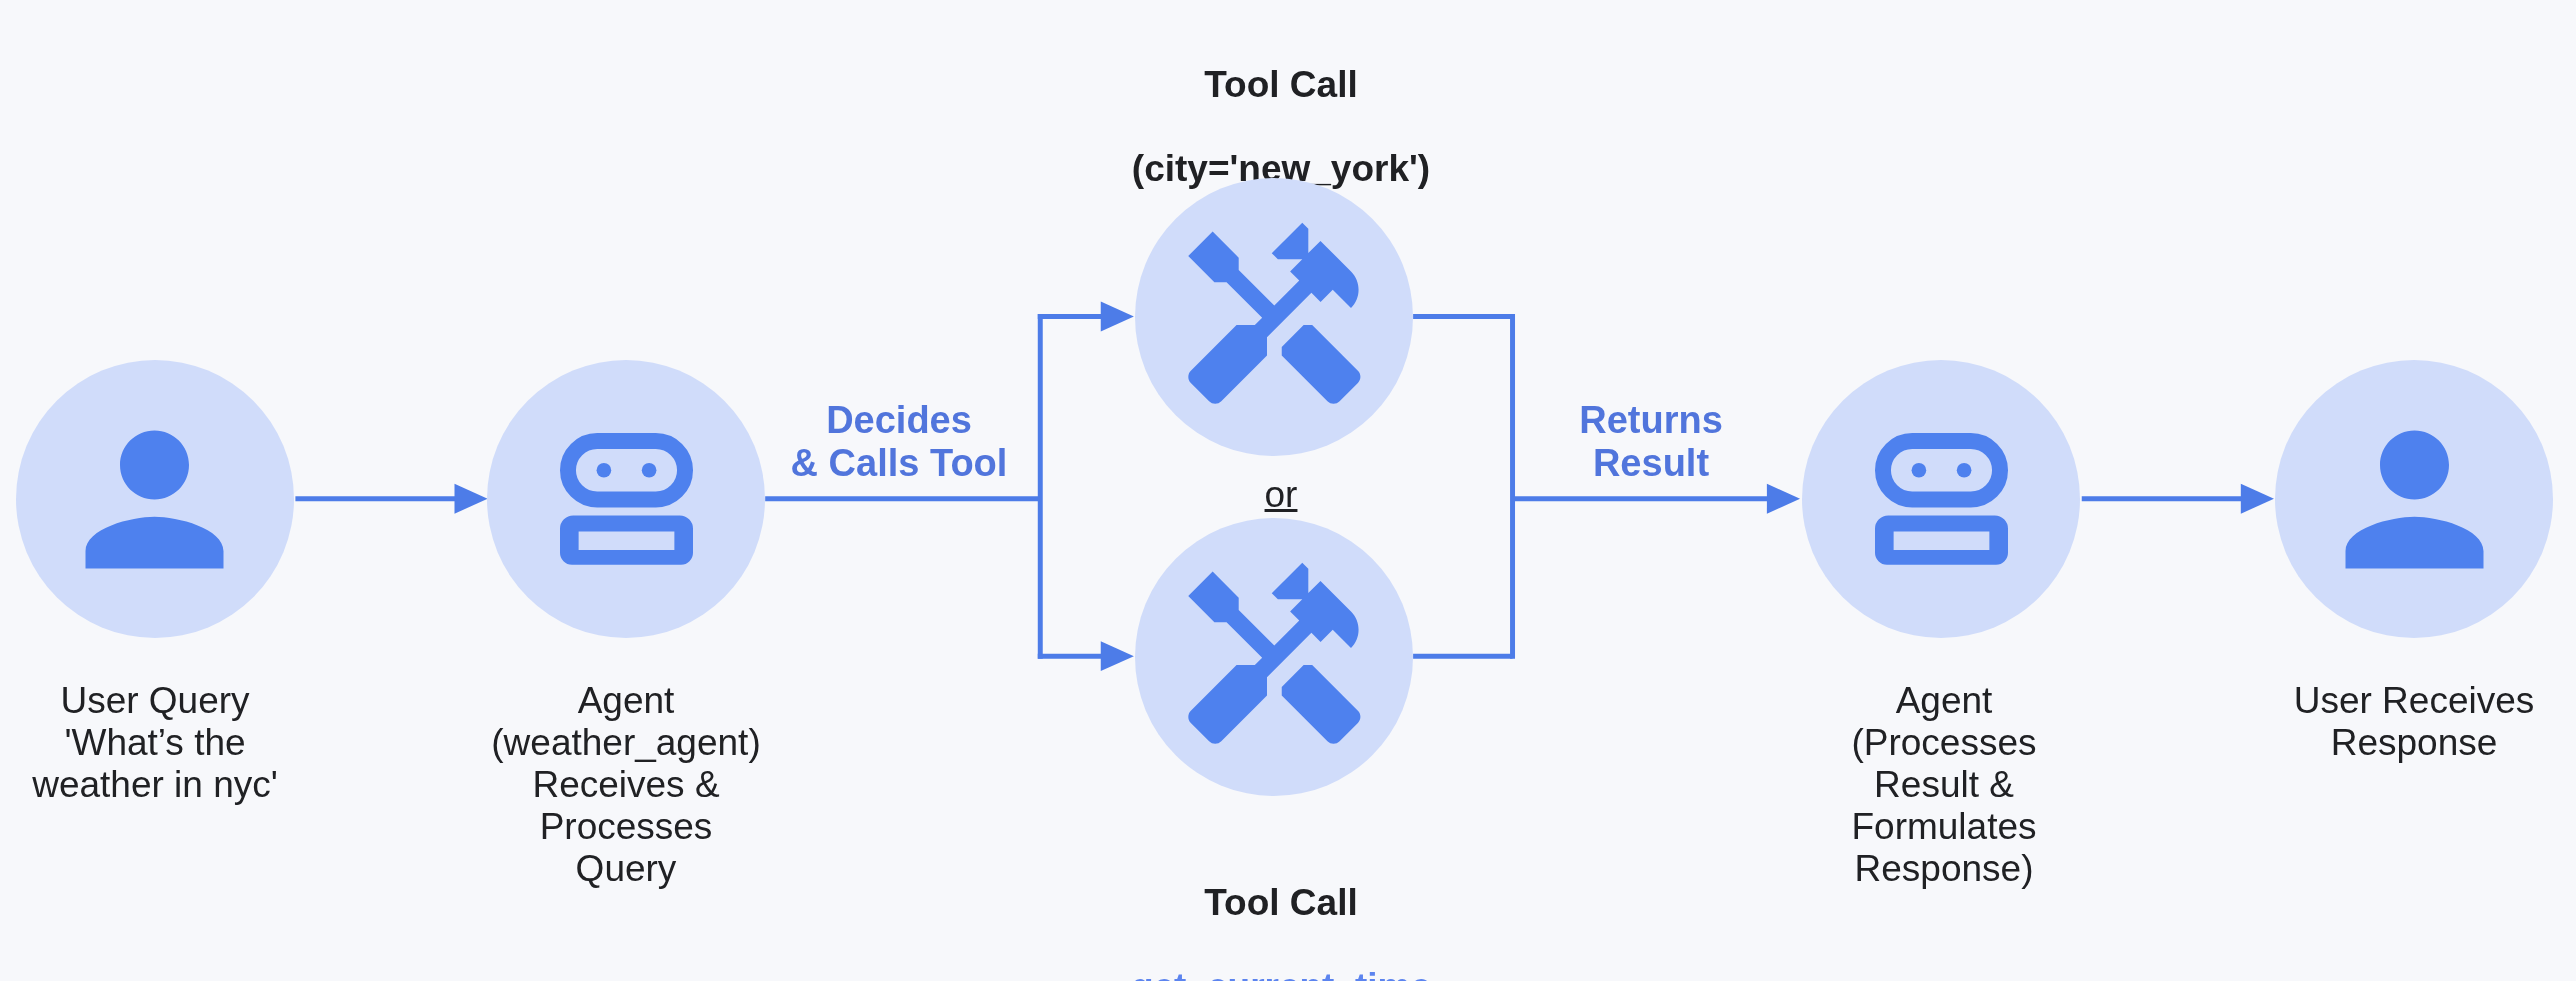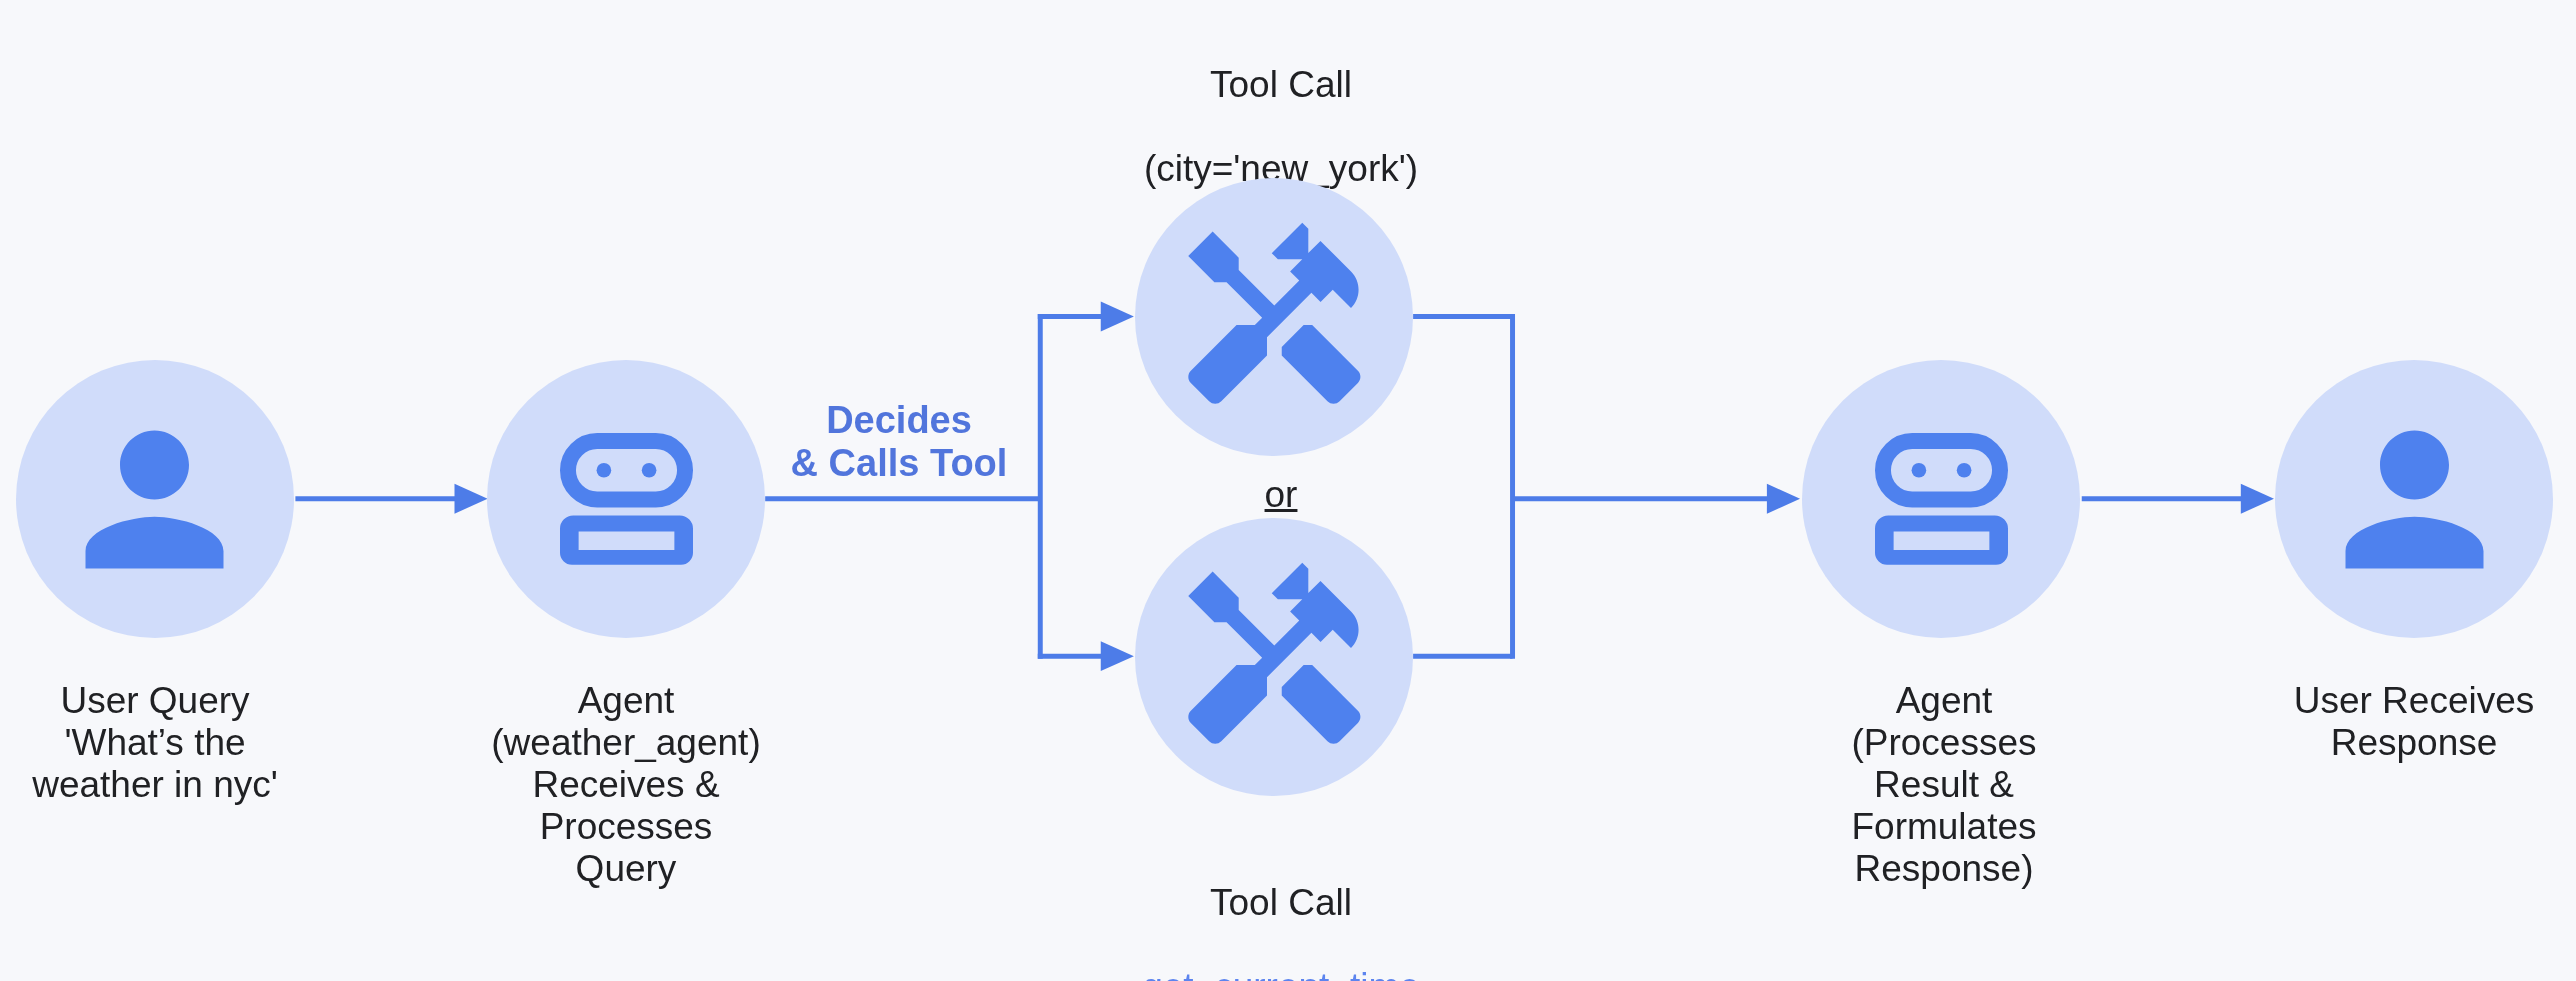--- a/index.html
+++ b/index.html
@@ -24,21 +24,21 @@
   .label{
     position:absolute;transform:translateX(-50%);
     text-align:center;white-space:pre-line;
     color:var(--label-dark,#202124);
     font-size:37px;line-height:42px;
   }
   .label.blue-bold{
     color:var(--label-blue-bold,#5175dc);
     font-weight:bold;font-size:38px;line-height:43px;
   }
-  .tool-label span{display:block;}
+  .tool-label span{display:block;font-weight:bold;}
   .tool-label .tool-name{color:var(--tool-name-blue,#5c84ef);}
 </style>
 </head>
 <body>
 
 <div class="canvas">
 
   <svg class="connector-layer" viewBox="0 0 3108 1184">
     <g>
       <line x1="356" y1="602" x2="550" y2="602"></line>
@@ -114,20 +114,22 @@
     <svg class="icon" width="207" height="207" viewBox="0 0 24 24">
       <path class="fillpart" d="M21.67 18.17l-5.3-5.3h-.99l-2.54 2.54v.99l5.3 5.3c.39.39 1.02.39 1.41 0l2.12-2.12c.39-.38.39-1.02 0-1.41z"></path>
       <path class="fillpart" d="M17.34 10.19l1.41-1.41 2.12 2.12c1.17-1.17 1.17-3.07 0-4.24l-3.54-3.54-1.41 1.41V1.71l-.7-.71-3.54 3.54.71.71h2.83l-1.41 1.41 1.06 1.06-2.89 2.89-4.13-4.13V5.06L4.83 2.04 2 4.87 5.03 7.9h1.41l4.13 4.13-.85.85H7.6l-5.3 5.3c-.39.39-.39 1.02 0 1.41l2.12 2.12c.39.39 1.02.39 1.41 0l5.3-5.3v-2.12l5.15-5.15 1.06 1.05z"></path>
     </svg>
   </div>
   <div class="label tool-label" style="left:1281px;top:840px;width:580px;">
     <span>Tool Call</span>
     <span class="tool-name">get_current_time</span>
   </div>
 
+  <div class="label blue-bold" style="left:1651px;top:399px;width:414px;">Returns
+Result</div>
 
   <div class="circle" style="left:1802px;top:360px;">
     <svg class="icon" width="133" height="137" viewBox="0 0 100 100">
       <rect class="strokepart" x="6" y="6" width="88" height="44" rx="22" stroke-width="12"></rect>
       <circle class="fillpart" cx="33" cy="28" r="5.5"></circle>
       <circle class="fillpart" cx="67" cy="28" r="5.5"></circle>
       <path class="fillpart" fill-rule="evenodd" d="M10 62 h80 a10 10 0 0 1 10 10 v18 a9 9 0 0 1 -9 9 H9 a9 9 0 0 1 -9 -9 V72 a10 10 0 0 1 10 -10 z M14 74 h72 v14 H14 z"></path>
     </svg>
   </div>
   <div class="label" style="left:1944px;top:680px;width:497px;">Agent

